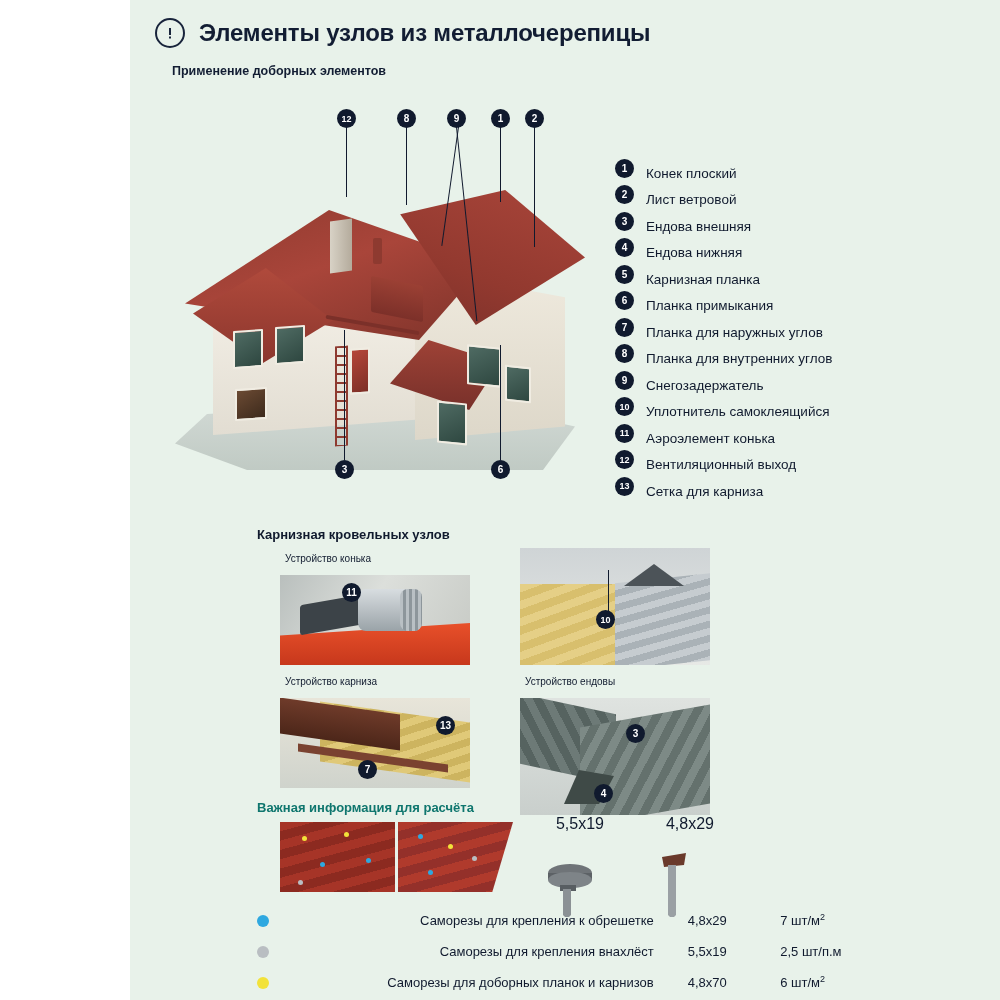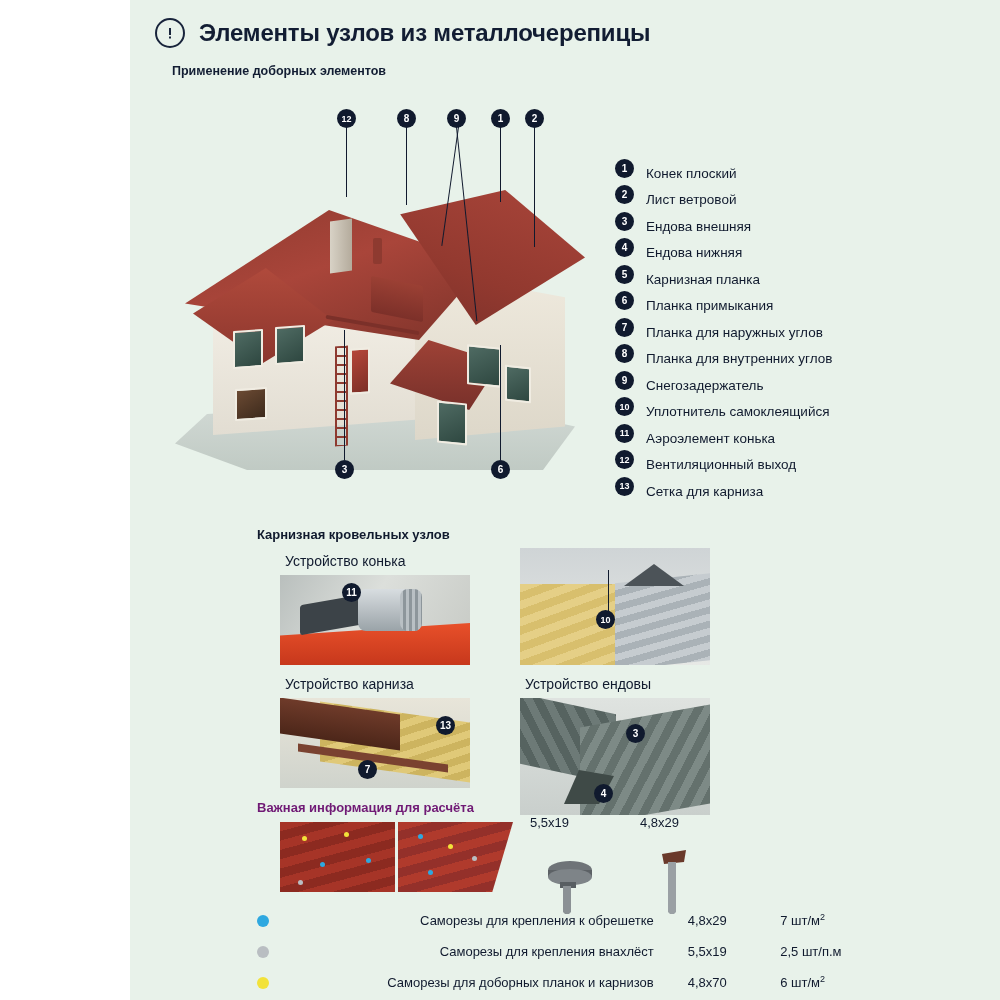--- a/index.html
+++ b/index.html
@@ -263,21 +263,21 @@
   .nodes-title {
     position: absolute;
     left: 127px;
     top: 527px;
     font-size: 13px;
     font-weight: bold;
     color: #101a2e;
   }
   .card-caption {
     position: absolute;
-    font-size: 14px;
+    font-size: 10px;
     color: #101a2e;
   }
   .photo {
     position: absolute;
     overflow: hidden;
   }
   .photo .pin { position: absolute; }
   
   .ph-ridge {
     left: 150px; top: 575px; width: 190px; height: 90px;
@@ -360,21 +360,21 @@
     background: #3f4a47;
     clip-path: polygon(0% 100%, 30% 0%, 100% 18%, 70% 100%);
   }
   
   .info-title {
     position: absolute;
     left: 127px;
     top: 800px;
     font-size: 13px;
     font-weight: bold;
-    color: #701a75;
+    color: #0f766e;
   }
   .ph-tiles-red {
     position: absolute; left: 150px; top: 822px; width: 115px; height: 70px;
     background: repeating-linear-gradient(165deg,#a63427 0 9px,#8c2a20 9px 18px);
   }
   .ph-tiles-red .dot, .ph-tiles-dia .dot {
     position: absolute; width: 5px; height: 5px; border-radius: 50%;
   }
   .ph-tiles-dia {
     position: absolute; left: 268px; top: 822px; width: 115px; height: 70px;
@@ -388,23 +388,24 @@
     width: 320px;
     height: 95px;
   }
   .screw-col {
     position: absolute;
     top: 0;
     width: 100px;
     text-align: left;
   }
   .screw-label {
-    font-size: 13px;
+    font-size: 16px;
     color: #101a2e;
     margin-bottom: 14px;
+    text-align: center;
   }
   
   .fast-table {
     position: absolute;
     left: 127px;
     top: 905px;
     width: 640px;
   }
   .fast-row {
     display: flex;

